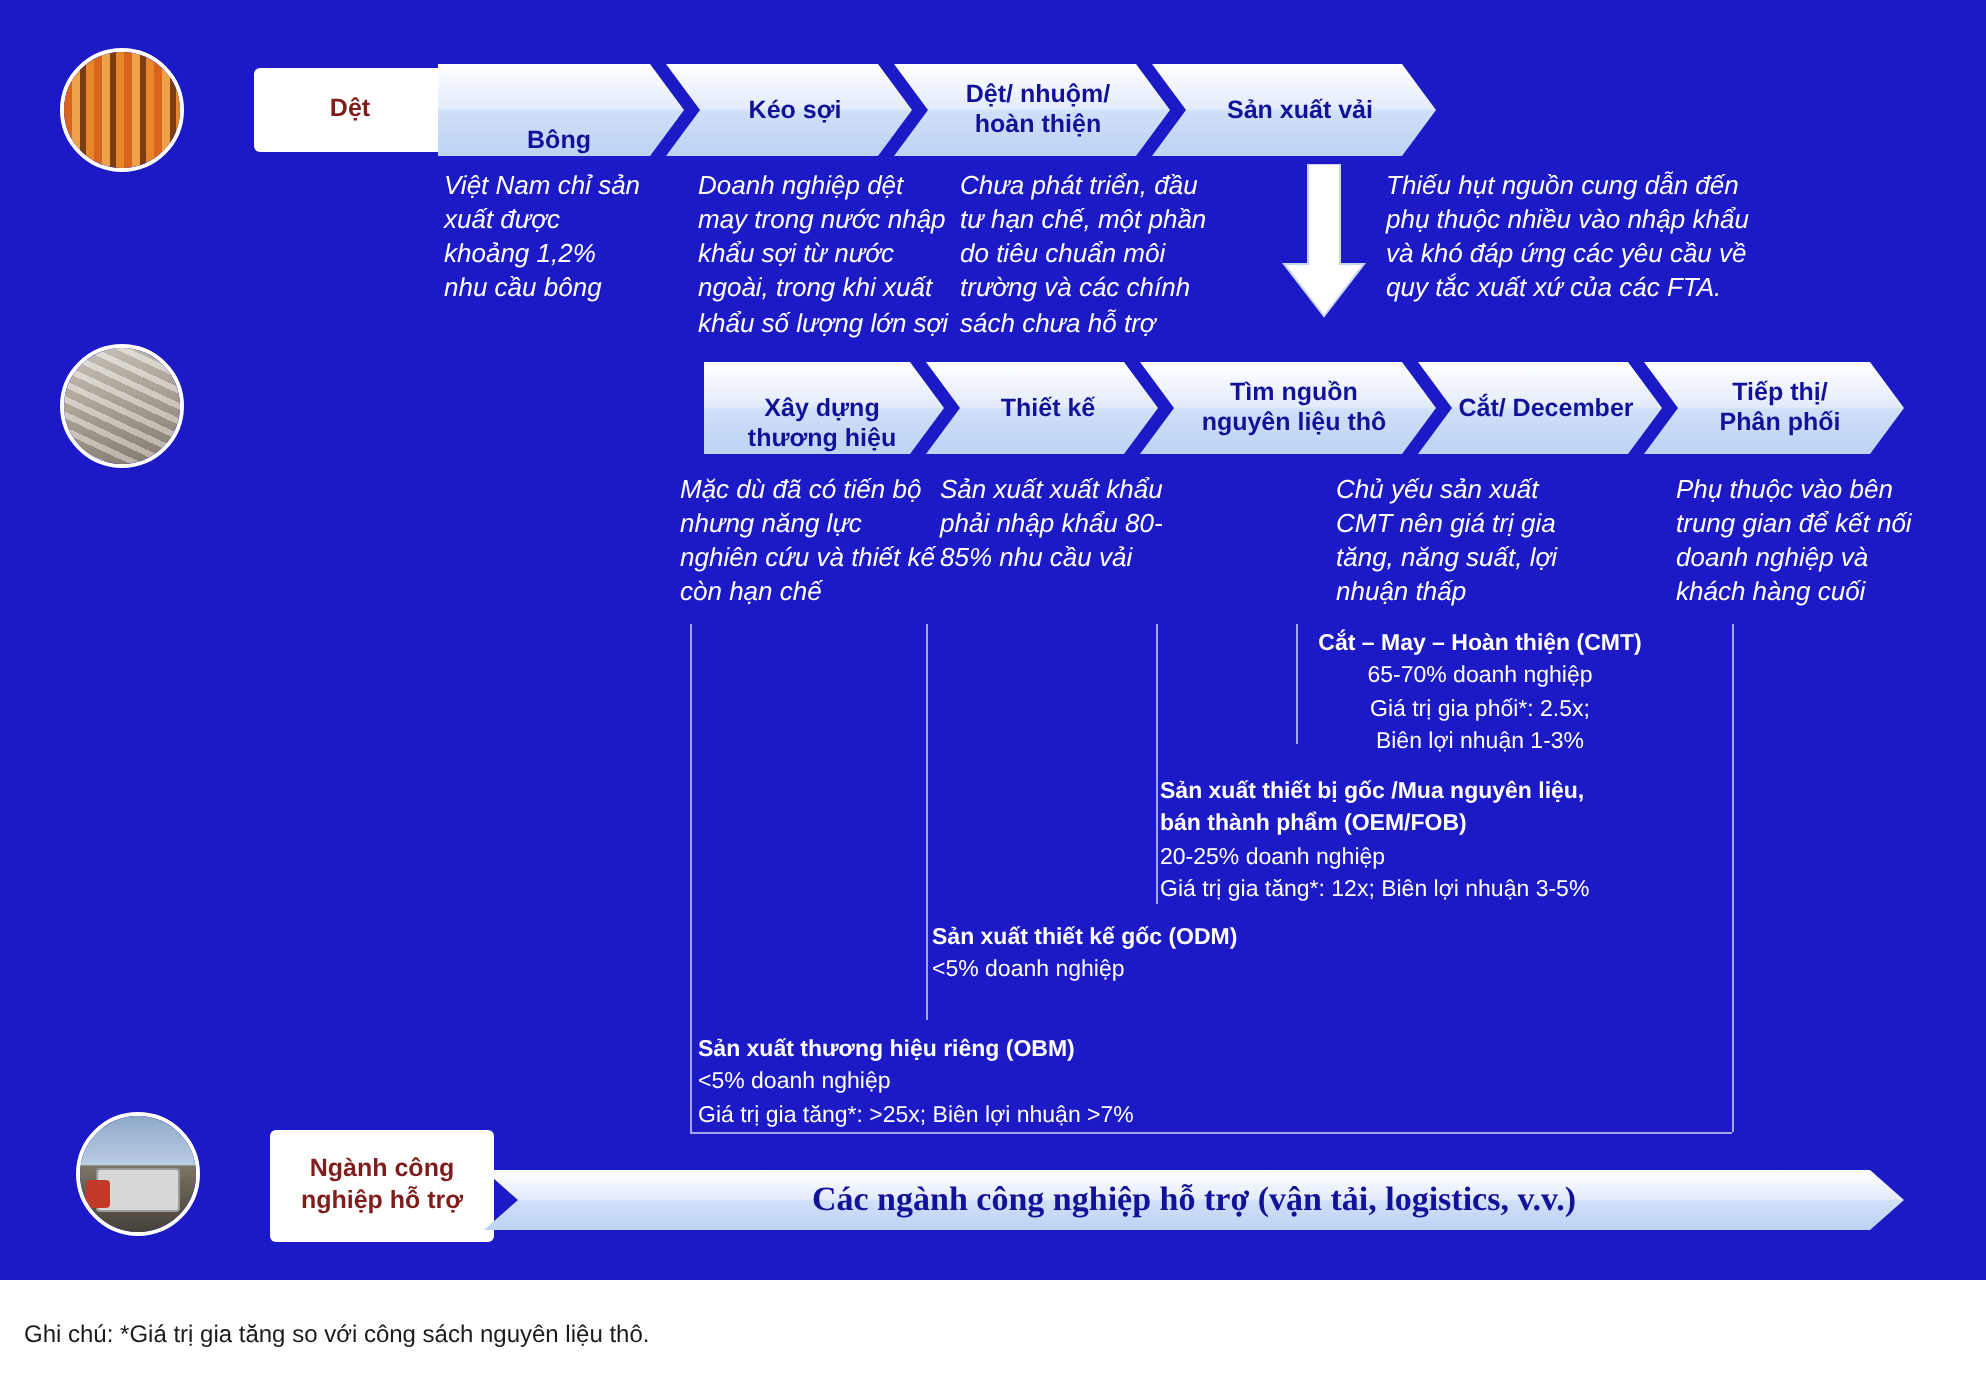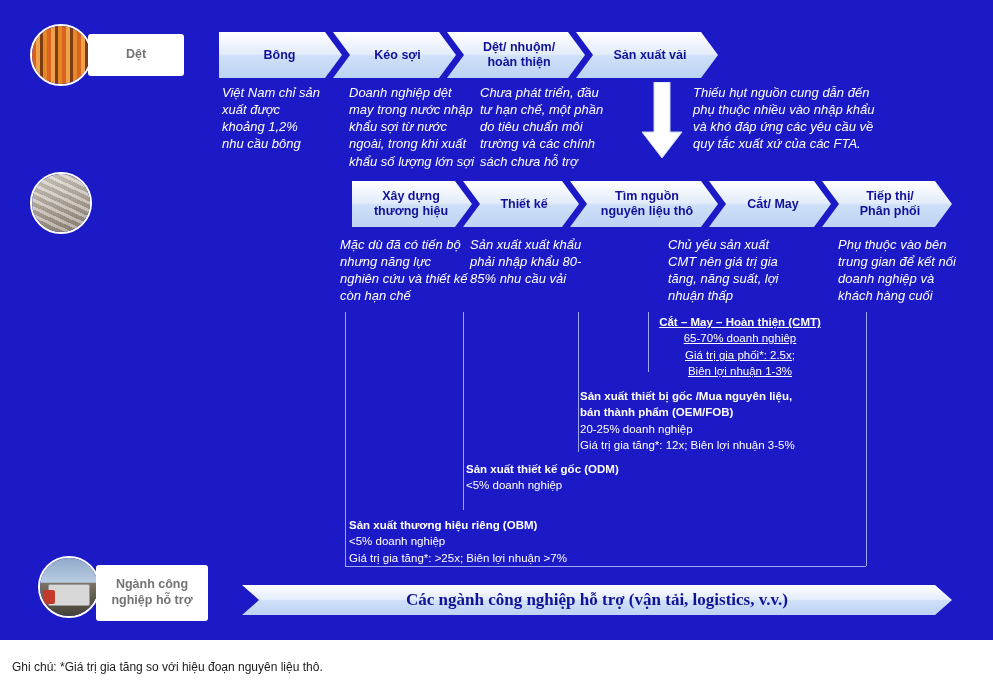--- a/index.html
+++ b/index.html
@@ -67,50 +67,52 @@
     left: 3px; top: 32px;
     width: 12px; height: 14px;
     background: #c23a2a;
     border-radius: 2px;
     z-index: 2;
   }
   
   .stage-label {
     position: absolute;
     background: #ffffff;
-    color: #737373;
+    color: #7f1d1d;
     font-weight: bold;
     font-size: 12.5px;
     display: flex;
     align-items: center;
     justify-content: center;
     text-align: center;
     border-radius: 3px;
     line-height: 1.25;
     padding: 16px 6px;
+    margin-left: 39px;
   }
   
   .chev {
     position: absolute;
     display: flex;
     align-items: center;
     justify-content: center;
     text-align: center;
     color: #11119a;
     font-weight: bold;
     font-size: 12.5px;
     line-height: 1.2;
     background: linear-gradient(to bottom, #ffffff 0%, #e3ecfb 48%, #cfe0f8 52%, #bcd3f4 100%);
     clip-path: polygon(0 0, calc(100% - 17px) 0, 100% 50%, calc(100% - 17px) 100%, 0 100%, 17px 50%);
     padding-left: 16px;
     padding-right: 10px;
   }
   .chev.first {
     clip-path: polygon(0 0, calc(100% - 17px) 0, 100% 50%, calc(100% - 17px) 100%, 0 100%);
     padding-left: 8px;
+    align-items: flex-end;
   }
   
   .note {
     position: absolute;
     color: #ffffff;
     font-size: 13px;
     font-style: italic;
     line-height: 1.32;
   }
   
@@ -208,40 +210,40 @@
 thương hiệu</span>
   </div>
   <div class="chev" style="left:463px; top:181px; width:116px; height:46px;justify-content:center;">
     <span>Thiết kế</span>
   </div>
   <div class="chev" style="left:570px; top:181px; width:148px; height:46px; white-space:pre-line;">
     <span>Tìm nguồn
 nguyên liệu thô</span>
   </div>
   <div class="chev" style="left:709px; top:181px; width:122px; height:46px;">
-    <span>Cắt/ May</span>
+    <span>Cắt/ December</span>
   </div>
   <div class="chev" style="left:822px; top:181px; width:130px; height:46px; white-space:pre-line;">
     <span>Tiếp thị/
 Phân phối</span>
   </div>
 
   <div class="note" style="left:340px; top:236px; width:132px;">Mặc dù đã có tiến bộ nhưng năng lực nghiên cứu và thiết kế còn hạn chế</div>
   <div class="note" style="left:470px; top:236px; width:120px;">Sản xuất xuất khẩu phải nhập khẩu 80-85% nhu cầu vải</div>
   <div class="note" style="left:668px; top:236px; width:125px;">Chủ yếu sản xuất CMT nên giá trị gia tăng, năng suất, lợi nhuận thấp</div>
   <div class="note" style="left:838px; top:236px; width:125px;">Phụ thuộc vào bên trung gian để kết nối doanh nghiệp và khách hàng cuối</div>
 
   <div class="vline" style="left:345px; top:312px; height:254px;"></div>
   <div class="vline" style="left:463px; top:312px; height:198px;"></div>
   <div class="vline" style="left:578px; top:312px; height:140px;"></div>
   <div class="vline" style="left:648px; top:312px; height:60px;"></div>
   <div class="vline" style="left:866px; top:312px; height:254px;"></div>
   <div class="hline" style="left:345px; top:566px; width:521px;"></div>
 
-  <div class="tier center" style="left:612px; top:314px; width:256px;text-decoration:underline;">
+  <div class="tier center" style="left:612px; top:314px; width:256px;">
     <div class="t-title">Cắt – May – Hoàn thiện (CMT)</div>
     <div>65-70% doanh nghiệp</div>
     <div>Giá trị gia phối*: 2.5x;</div>
     <div>Biên lợi nhuận 1-3%</div>
   </div>
 
   <div class="tier" style="left:580px; top:388px; width:290px;">
     <div class="t-title" style="white-space:pre-line;">Sản xuất thiết bị gốc /Mua nguyên liệu,
 bán thành phẩm (OEM/FOB)</div>
     <div>20-25% doanh nghiệp</div>
@@ -263,15 +265,15 @@
     <div class="pc-inner tex3"></div>
   </div>
 
   <div class="stage-label" style="left:96px; top:565px; width:112px; height:56px; white-space:pre-line;">Ngành công
 nghiệp hỗ trợ</div>
 
   <div class="support-band" style="left:242px; top:585px; width:710px; height:30px;">
     <span>Các ngành công nghiệp hỗ trợ (vận tải, logistics, v.v.)</span>
   </div>
 
-  <div class="footnote">Ghi chú: *Giá trị gia tăng so với hiệu đoạn nguyên liệu thô.</div>
+  <div class="footnote">Ghi chú: *Giá trị gia tăng so với công sách nguyên liệu thô.</div>
 
 </div>
 
 </body></html>

